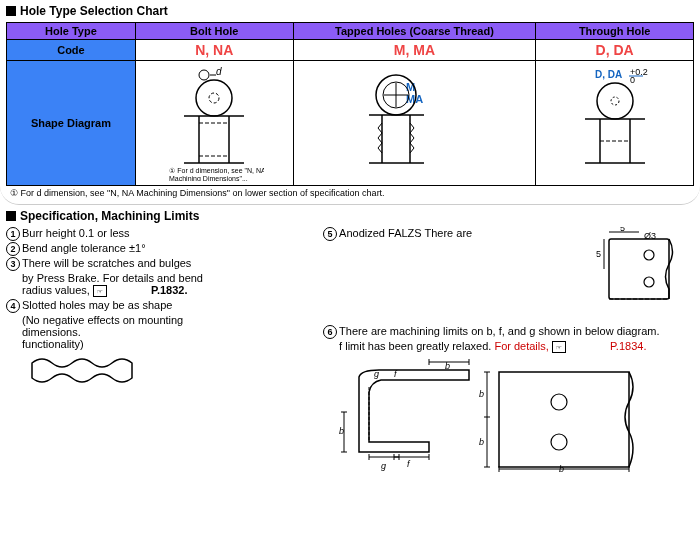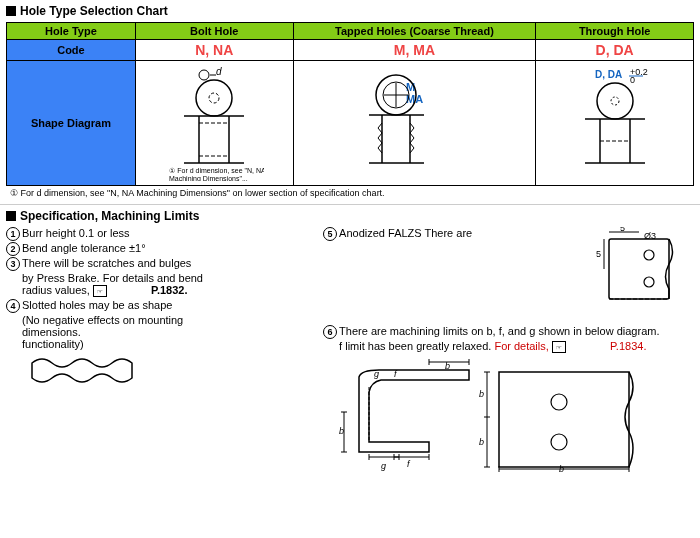--- a/index.html
+++ b/index.html
@@ -26,34 +26,35 @@
       background: #000;
       display: inline-block;
       margin-right: 4px;
       flex-shrink: 0;
     }
 
     
     .hole-chart-section {
       padding: 4px 6px 6px 6px;
       border-bottom: 1px solid #ccc;
+      border-radius: 19px;
     }
     .hole-table {
       width: 100%;
       border-collapse: collapse;
       font-size: 11px;
     }
     .hole-table th, .hole-table td {
       border: 1px solid #000;
       text-align: center;
       vertical-align: middle;
       padding: 2px 4px;
     }
     .hole-table th {
-      background: #84cc16;
+      background: #8b5cf6;
       font-weight: bold;
     }
     .hole-type-label {
       background: #3b82f6;
       font-weight: bold;
     }
     .code-blue {
       color: #ef4444;
       font-weight: bold;
       font-size: 14px;

